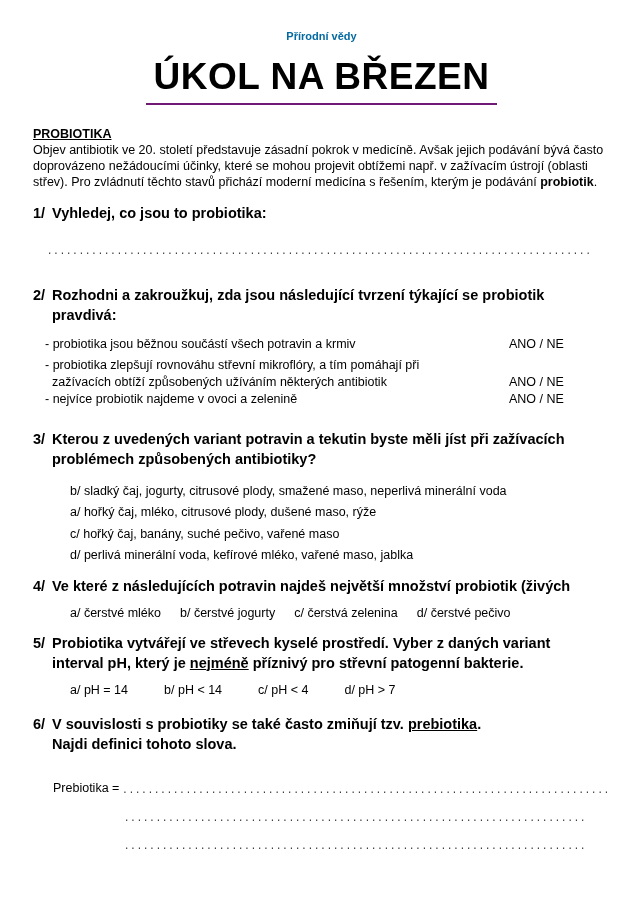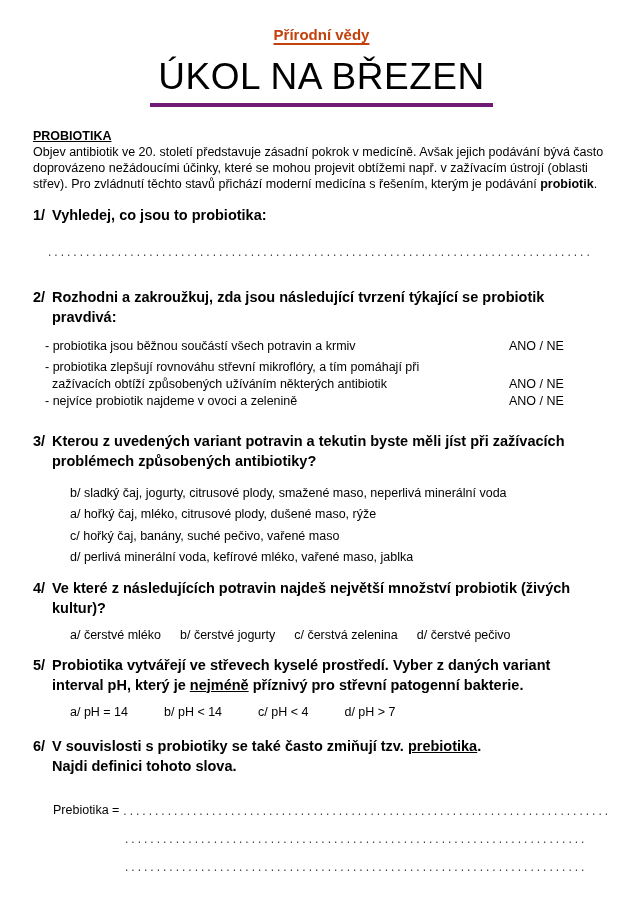--- a/index.html
+++ b/index.html
@@ -8,27 +8,27 @@
     width:640px;height:910px;box-sizing:border-box;
     padding:26px 30px 0 33px;
     background:#ffffff;
     font-family:"Liberation Sans","DejaVu Sans",sans-serif;
     color:#000;
     overflow:hidden;
   }
   
   .subject-line{text-align:center;margin:0 0 12px 0;}
   .subject-text{
-    display:inline-block;font-size:15px;font-weight:bold;color:#c2410c;
-    text-decoration:underline;text-underline-offset:3px;text-decoration-thickness:2px;
+    display:inline-block;font-size:11px;font-weight:bold;color:#0369a1;
+    text-underline-offset:3px;text-decoration-thickness:2px;
   }
   .title-line{text-align:center;margin:0 0 22px 0;}
   .title-text{
-    display:inline-block;font-size:37px;font-weight:normal;letter-spacing:0.5px;
-    border-bottom:4px solid #701a75;padding:0 8px 4px 8px;line-height:1.15;
+    display:inline-block;font-size:37px;font-weight:bold;letter-spacing:0.5px;
+    border-bottom:2px solid #701a75;padding:0 8px 4px 8px;line-height:1.15;
   }
   
   .section-heading{font-size:12.5px;font-weight:bold;text-decoration:underline;margin:0 0 1px 0;}
   .intro-par{font-size:12.5px;line-height:16px;margin:0 0 13px 0;width:572px;}
   .b{font-weight:bold;}
   .u{text-decoration:underline;}
   
   .q-head{display:flex;font-size:14.5px;font-weight:bold;line-height:20px;}
   .q-num{flex:0 0 19px;}
   .q-text{flex:1;}
@@ -122,21 +122,20 @@
     <div>b/ sladký čaj, jogurty, citrusové plody, smažené maso, neperlivá minerální voda</div>
     <div>a/ hořký čaj, mléko, citrusové plody, dušené maso, rýže</div>
     <div>c/ hořký čaj, banány, suché pečivo, vařené maso</div>
     <div>d/ perlivá minerální voda, kefírové mléko, vařené maso, jablka</div>
   </div>
 
   <div class="q-head q4">
     <span class="q-num">4/</span>
     <div class="q-text">
       <div>Ve které z následujících potravin najdeš největší množství probiotik (živých</div>
-      <div>kultur)?</div>
     </div>
   </div>
   <div class="opt-inline q4gap">
     <div>a/ čerstvé mléko</div>
     <div>b/ čerstvé jogurty</div>
     <div>c/ čerstvá zelenina</div>
     <div>d/ čerstvé pečivo</div>
   </div>
 
   <div class="q-head q5">

